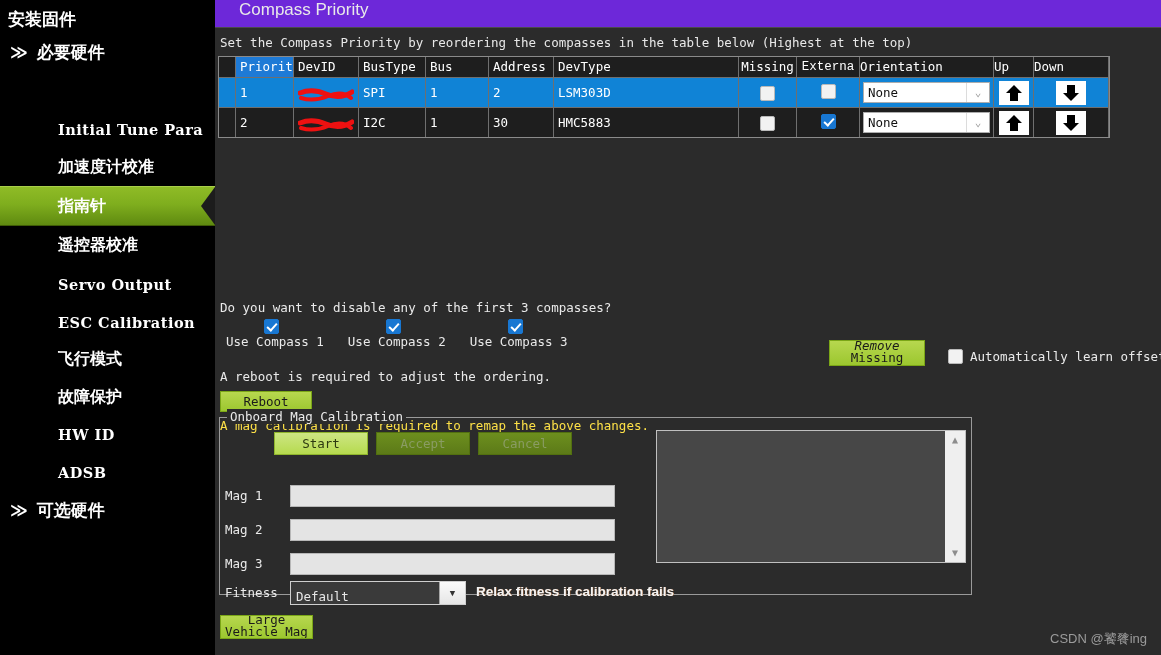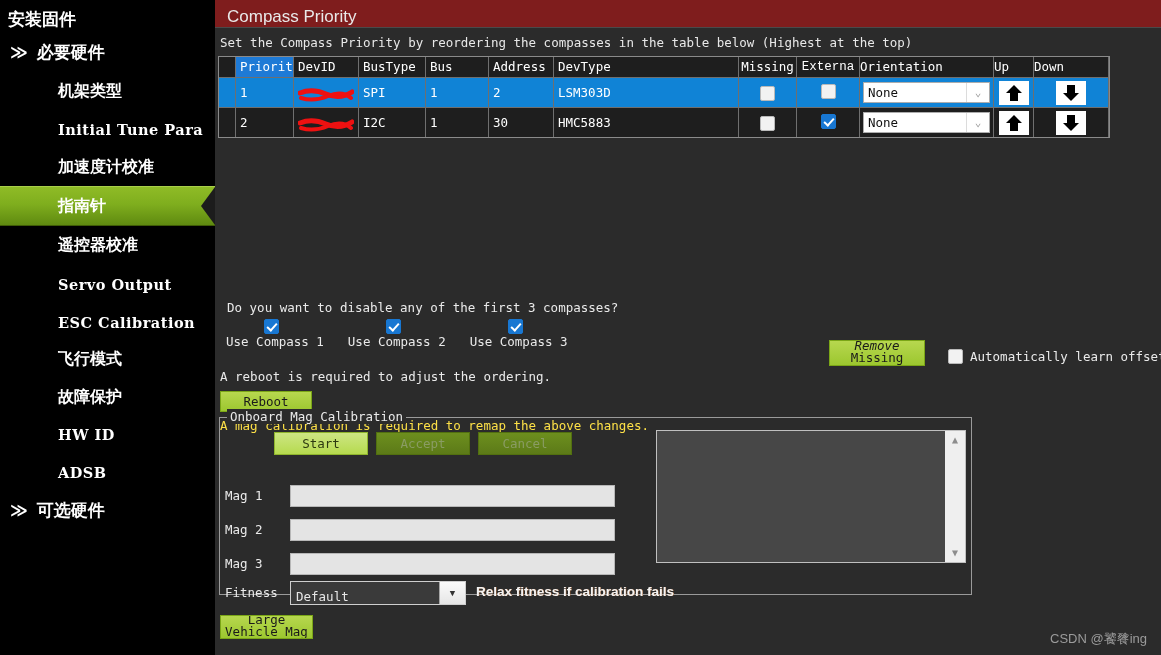--- a/index.html
+++ b/index.html
@@ -73,25 +73,25 @@
 
   
   .main {
     flex: 1 1 auto;
     background: #2b2b2b;
     position: relative;
     overflow: hidden;
   }
   .titlebar {
     height: 27px;
-    background: #7f1d1d;
+    background: #6d28d9;
     border-bottom: 1px solid #4a4a4a;
     display: flex;
-    align-items: flex-end;
-    padding-left: 12px;
+    align-items: flex-start;
+    padding-left: 24px;
   }
   .titlebar .title {
     font-family: "Liberation Sans", sans-serif;
     font-size: 17px;
     color: #e9e9e9;
   }
   .content {
     position: absolute;
     top: 28px; left: 0; right: 0; bottom: 0;
     background: #2b2b2b;
@@ -227,21 +227,21 @@
   .arrbtn {
     width: 30px; height: 24px;
     margin: 3px auto 0 auto;
     background: #ffffff;
     display: flex; align-items: center; justify-content: center;
   }
   .arrbtn svg { display: block; }
 
   
   .q-text {
-    position: absolute; left: 12px; top: 272px;
+    position: absolute; left: 5px; top: 272px;
     color: #eaeaea; font-size: 12.5px; white-space: nowrap;
   }
   .cb-row {
     position: absolute; left: 5px; top: 291px;
     display: flex; align-items: center;
     color: #eaeaea; font-size: 12.5px; white-space: nowrap;
   }
   .cb-row .item { display: flex; align-items: center; margin-right: 18px; flex-direction: column; }
   .cb-row .item .txt { margin-left: 6px; }
 
@@ -405,23 +405,20 @@
 
 <div class="app">
 
   <div class="sidebar" id="sidebar">
       <div class="nav-item lvl0" style="top: 0px;">
         <span class="lbl">安装固件</span>
       </div>
       <div class="nav-item lvl1" style="top: 33px;">
         <span class="chev">≫</span>
         <span class="lbl">必要硬件</span>
-      </div>
-      <div class="nav-item lvl2" style="top: 72px;">
-        <span class="lbl">机架类型</span>
       </div>
       <div class="nav-item lvl2 mono" style="top: 110px;">
         <span class="lbl">Initial Tune Para</span>
       </div>
       <div class="nav-item lvl2" style="top: 148px;">
         <span class="lbl">加速度计校准</span>
       </div>
       <div class="nav-item lvl2 selected" style="top: 186px;">
         <span class="lbl">指南针</span>
         <span class="nav-notch"></span>

